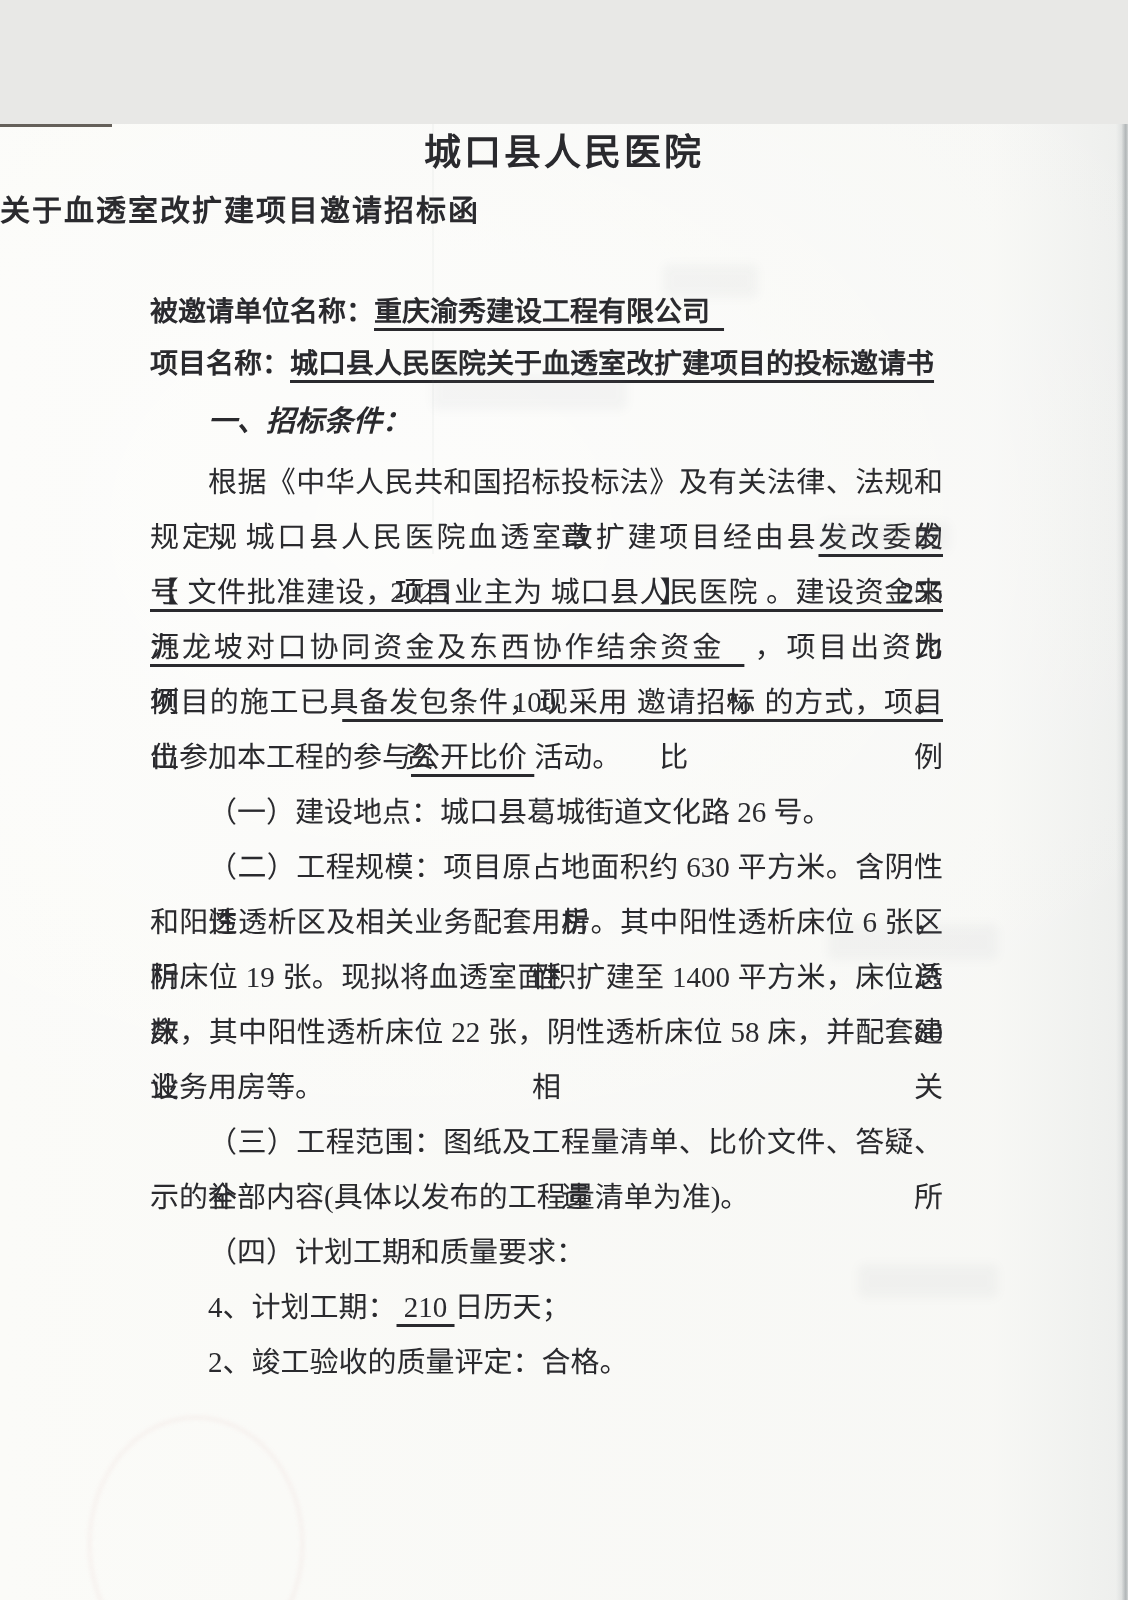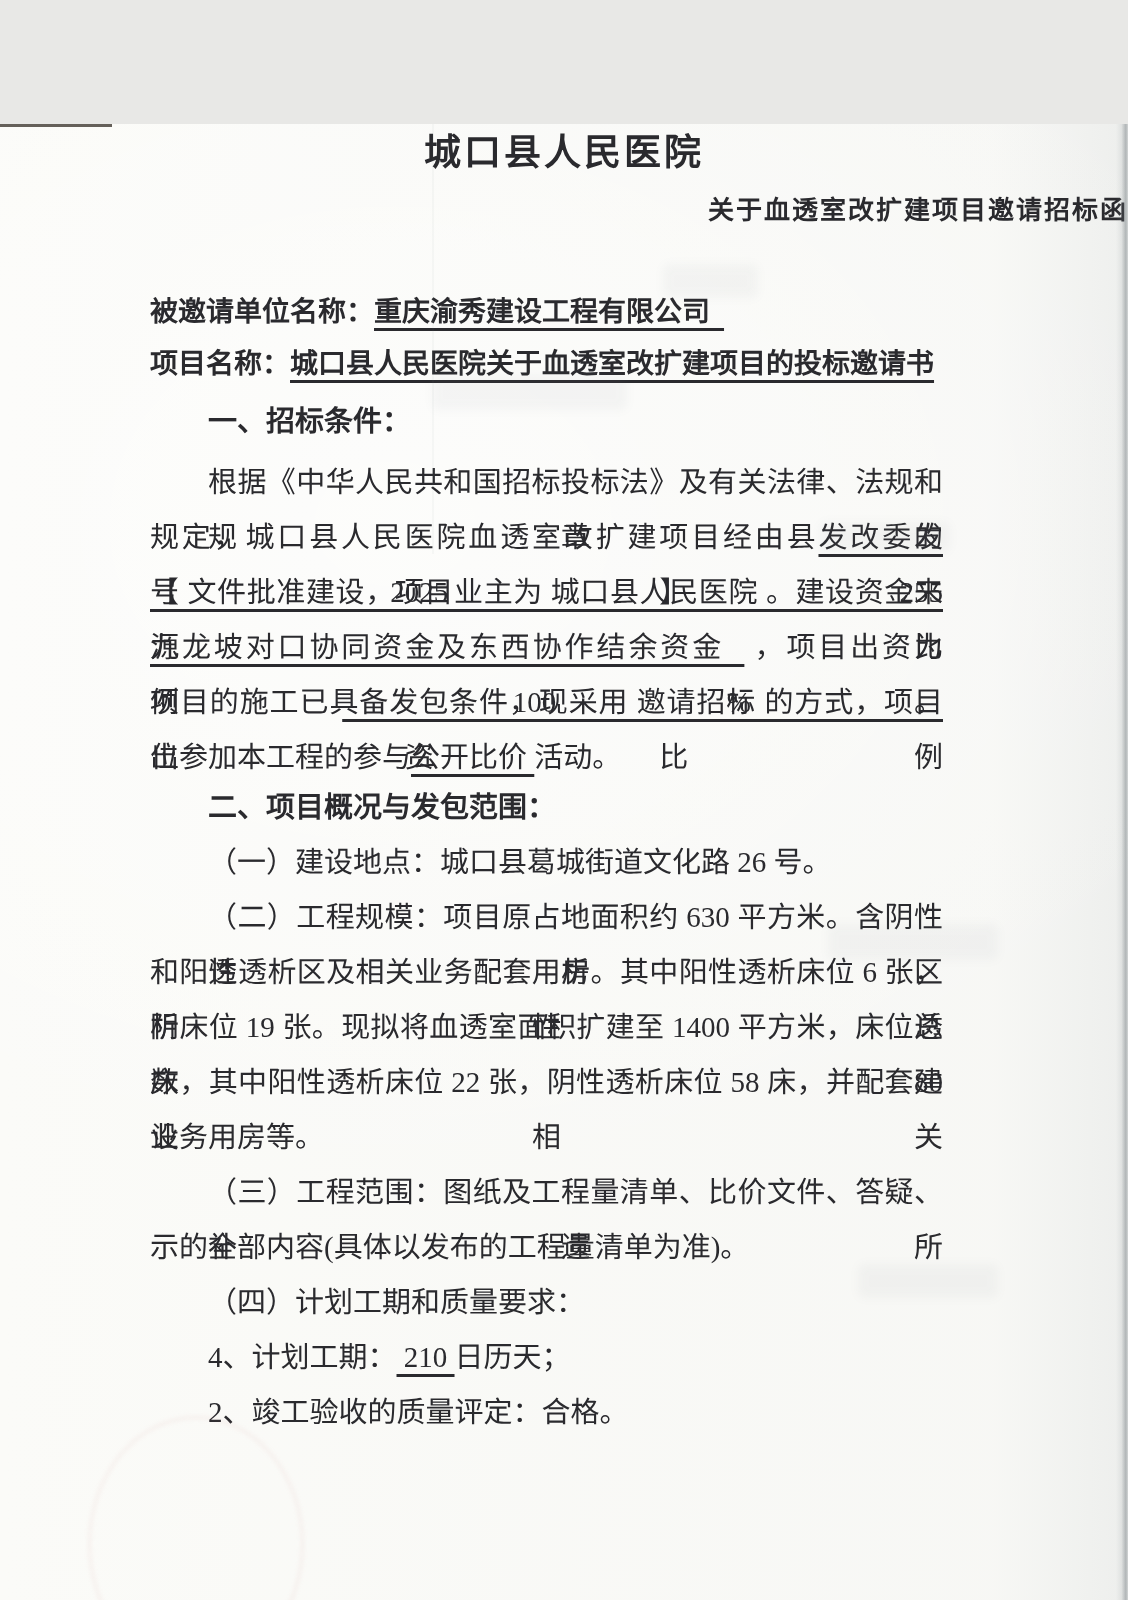--- a/index.html
+++ b/index.html
@@ -26,29 +26,29 @@
   .ghost.g2 { left:432px; top:250px; width:195px; height:36px; }
   .ghost.g3 { left:820px; top:398px; width:130px; height:30px; }
   .ghost.g4 { left:828px; top:800px; width:170px; height:36px; }
   .ghost.g5 { left:858px; top:1140px; width:140px; height:34px; }
   .stamp-ghost { position:absolute; left:88px; top:1292px; width:210px; height:250px;
     border:3px solid rgba(205,140,140,.10); border-radius:50%; filter:blur(2px); }
 
   
   .title1 { margin:124px 0 0; font-size:37px; line-height:58px; height:58px;
     text-align:center; font-weight:700; letter-spacing:3px; }
-  .title2 { margin:0; font-size:26px; line-height:58px; height:58px;
-    text-align:right; font-weight:700; letter-spacing:2px; }
+  .title2 { margin:0; font-size:30px; line-height:58px; height:58px;
+    text-align:left; font-weight:700; letter-spacing:2px; }
   #doc-body { margin:46px 185px 0 150px; }
   .line { height:55px; line-height:55px; font-size:29px; white-space:nowrap; }
   .line.field { height:52px; line-height:52px; font-size:28px; font-weight:700; }
   .line.h { font-weight:700; }
   .line.ind { padding-left:58px; }
   .line.j { text-align:justify; text-align-last:justify; white-space:normal; }
-  .line.g1 { margin-top:4px; margin-bottom:6px; }
+  .line.g1 { margin-top:4px; margin-bottom:6px;font-style:italic; }
   .line.g2 { margin-top:-5px; }
   .u { text-decoration:underline; text-decoration-thickness:2.5px; text-underline-offset:7px;
     text-decoration-color: var(--underline, #2a2a2e); }
 </style>
 </head>
 <body>
 
 <main class="page">
   <div class="top-strip"></div>
   <div class="edge-right"></div>
@@ -67,21 +67,20 @@
   <div id="doc-body">
       <div class="line field"><span>被邀请单位名称：</span><span class="u">重庆渝秀建设工程有限公司&nbsp;&nbsp;</span></div>
       <div class="line field"><span>项目名称：</span><span class="u">城口县人民医院关于血透室改扩建项目的投标邀请书</span></div>
       <div class="line h ind g1"><span>一、招标条件：</span></div>
       <div class="line ind j"><span>根据《中华人民共和国招标投标法》及有关法律、法规和规章的</span></div>
       <div class="line j"><span>规定，城口县人民医院血透室改扩建项目经由县</span><span class="u">发改委发【2025】255</span></div>
       <div class="line j"><span class="u">号</span><span>&nbsp;文件批准建设，项目业主为</span><span class="u">&nbsp;城口县人民医院&nbsp;</span><span>。建设资金来源为</span></div>
       <div class="line j"><span class="u">九龙坡对口协同资金及东西协作结余资金&nbsp;&nbsp;</span><span>&nbsp;，项目出资比例</span><span class="u">&nbsp;100&nbsp;%。</span></div>
       <div class="line j"><span>项目的施工已具备发包条件，现采用</span><span class="u">&nbsp;邀请招标&nbsp;</span><span>的方式，项目出资比例</span></div>
       <div class="line"><span>位参加本工程的参与</span><span class="u">公开比价&nbsp;</span><span>活动。</span></div>
-      <div class="line h ind g2"><span>二、项目概况与发包范围：</span></div>
       <div class="line ind"><span>（一）建设地点：城口县葛城街道文化路&nbsp;26&nbsp;号。</span></div>
       <div class="line ind j"><span>（二）工程规模：项目原占地面积约&nbsp;630&nbsp;平方米。含阴性透析区</span></div>
       <div class="line j"><span>和阳性透析区及相关业务配套用房。其中阳性透析床位&nbsp;6&nbsp;张，阴性透</span></div>
       <div class="line j"><span>析床位&nbsp;19&nbsp;张。现拟将血透室面积扩建至&nbsp;1400&nbsp;平方米，床位总数&nbsp;80</span></div>
       <div class="line j"><span>床，其中阳性透析床位&nbsp;22&nbsp;张，阴性透析床位&nbsp;58&nbsp;床，并配套建设相关</span></div>
       <div class="line"><span>业务用房等。</span></div>
       <div class="line ind j"><span>（三）工程范围：图纸及工程量清单、比价文件、答疑、补遗所</span></div>
       <div class="line"><span>示的全部内容(具体以发布的工程量清单为准)。</span></div>
       <div class="line ind"><span>（四）计划工期和质量要求：</span></div>
       <div class="line ind"><span>4、计划工期：</span><span class="u">&nbsp;210&nbsp;</span><span>日历天；</span></div>

